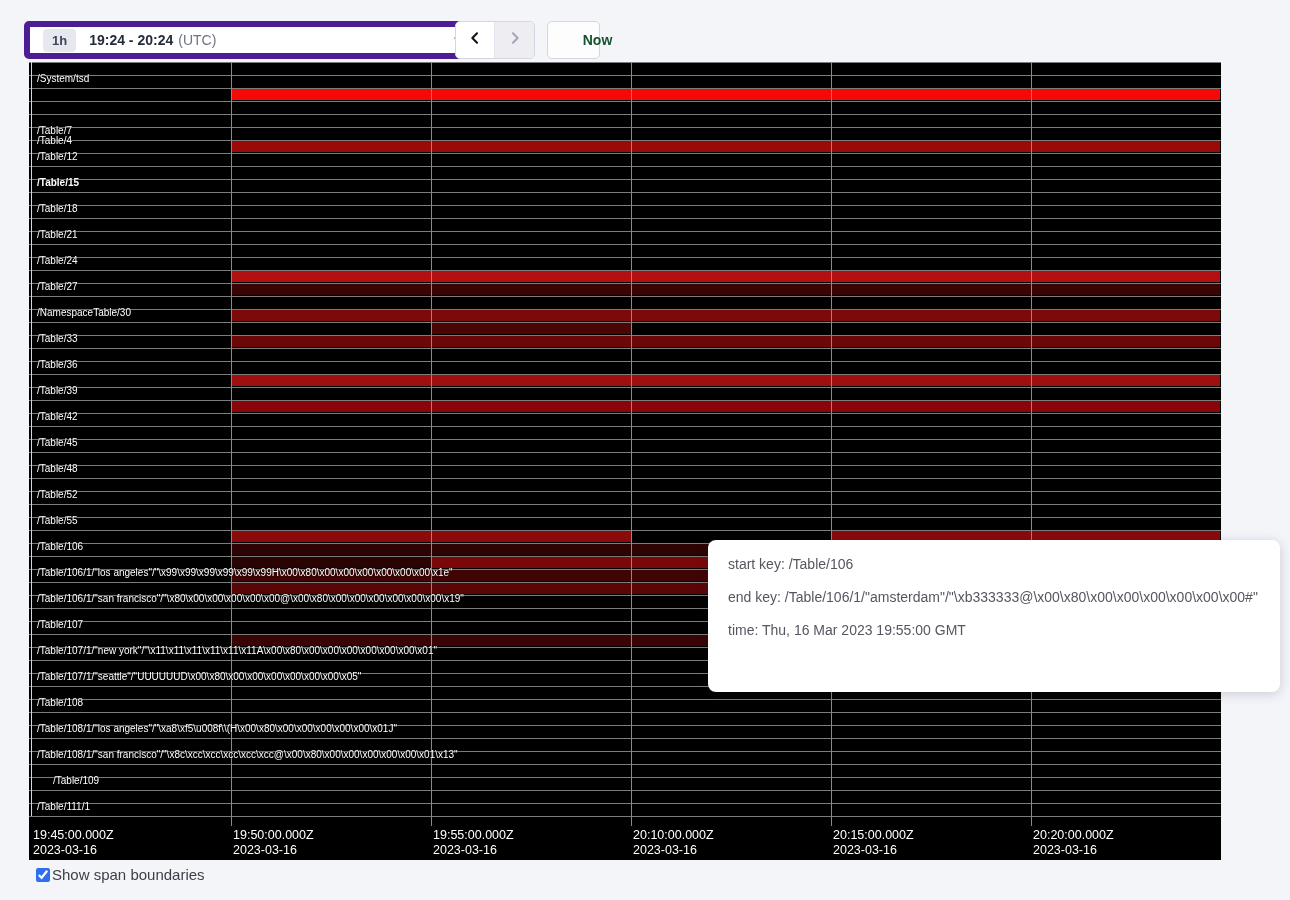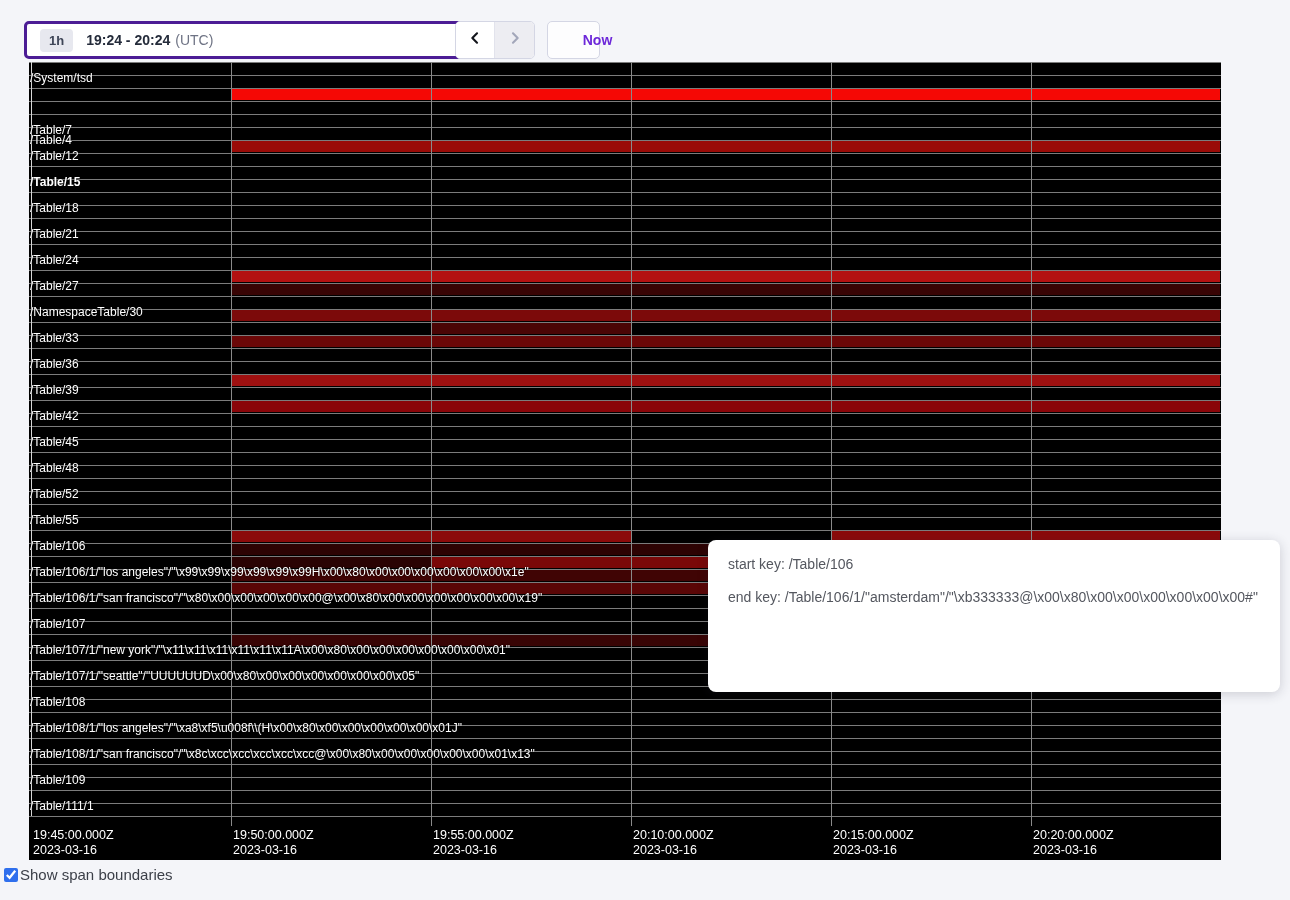--- a/index.html
+++ b/index.html
@@ -1,53 +1,53 @@
 <!DOCTYPE html>
 <html><head>
 <meta charset="utf-8">
 <style>
   * { margin:0; padding:0; box-sizing:border-box; }
   body { background:#f4f5f9; font-family:"Liberation Sans", sans-serif; }
   .page { position:relative; width:1290px; height:900px; background:#f4f5f9; overflow:hidden; }
 
   
   .select-box { position:absolute; left:24px; top:21px; width:462px; height:38px; background:#fff;
-    border:3px solid #4c1d95; border-radius:5px; display:flex; align-items:center; cursor:pointer; }
+    border:6px solid #4c1d95; border-radius:5px; display:flex; align-items:center; cursor:pointer; }
   .range-badge { margin-left:13px; background:#e7e8ef; border-radius:4px; padding:4px 9px;
     font-size:13px; font-weight:700; color:#3f4658; }
   .range-text { margin-left:13px; font-size:14px; font-weight:700; color:#242b3a; }
   .range-tz { margin-left:5px; font-size:14px; color:#6e7384; }
   .select-chev { margin-left:auto; margin-right:13px; display:flex; align-items:center; }
   .nav-group { position:absolute; left:455px; top:21px; width:80px; height:38px; border:1px solid #d4d6e4;
     border-radius:5px; display:flex; overflow:hidden; background:#fff; }
   .nav-btn { width:40px; height:100%; display:flex; align-items:center; justify-content:center; cursor:pointer; }
   .nav-prev { background:#fff; border-right:1px solid #e2e3ec; }
   .nav-next { background:#ededf2; }
   .now-btn { position:absolute; left:547px; top:21px; width:53px; height:38px; background:#fdfdfe;
     border:1px solid #d4d6e4; border-radius:5px; display:flex; align-items:center; justify-content:center;
-    font-size:14px; font-weight:600; color:#6d28d9; cursor:pointer;padding-left:48px; }
+    font-size:14px; font-weight:600; color:#14532d; cursor:pointer;padding-left:48px; }
 
   
   .chart { position:absolute; left:29px; top:62px; width:1192px; height:798px; background:#000; }
   .hrow { position:absolute; left:0; width:100%; height:13px; border-top:1px solid #7c7c7c; }
   .hline-extra { position:absolute; left:0; width:100%; height:1px; background:#7c7c7c; }
   .band { position:absolute; height:11px; }
   .vline { position:absolute; top:0; width:1px; height:764px; background:#8a8a8a; }
   .vline-left { position:absolute; top:0; width:1px; height:754px; background:#d8d8d8; }
-  .rlabel { position:absolute; left:1px; color:#fff; font-size:12px; white-space:nowrap;
+  .rlabel { position:absolute; left:8px; color:#fff; font-size:10px; white-space:nowrap;
     text-shadow:0 0 2px #000; line-height:13px; }
   .axis-label { position:absolute; top:766px; color:#fff; font-size:12.5px; line-height:15px; white-space:nowrap; }
 
   
   .tooltip { position:absolute; left:708px; top:540px; width:572px; height:152px; background:#fff;
     border-radius:8px; padding:14px 20px; box-shadow:0 2px 12px rgba(40,40,60,.20); z-index:10; }
   .tooltip p { font-size:14px; color:#54575f; line-height:21px; margin-bottom:12px; white-space:nowrap; }
 
   
-  .footer { position:absolute; left:4px; top:866px; display:flex; align-items:center; }
+  .footer { position:absolute; left:36px; top:866px; display:flex; align-items:center; }
   .footer input { width:14px; height:14px; accent-color:#2f6fed; margin:0; cursor:pointer; }
   .footer label { font-size:15px; color:#3b3f48; margin-left:2px; }
 </style>
 </head>
 <body>
 
 <div class="page">
 
   <div class="select-box">
     <span class="range-badge">1h</span>
@@ -235,21 +235,21 @@
       <div class="rlabel" style="top: 452px;">/Table/55</div>
       <div class="rlabel" style="top: 478px;">/Table/106</div>
       <div class="rlabel" style="top: 504px;">/Table/106/1/"los angeles"/"\x99\x99\x99\x99\x99\x99H\x00\x80\x00\x00\x00\x00\x00\x00\x1e"</div>
       <div class="rlabel" style="top: 530px;">/Table/106/1/"san francisco"/"\x80\x00\x00\x00\x00\x00@\x00\x80\x00\x00\x00\x00\x00\x00\x19"</div>
       <div class="rlabel" style="top: 556px;">/Table/107</div>
       <div class="rlabel" style="top: 582px;">/Table/107/1/"new york"/"\x11\x11\x11\x11\x11\x11A\x00\x80\x00\x00\x00\x00\x00\x00\x01"</div>
       <div class="rlabel" style="top: 608px;">/Table/107/1/"seattle"/"UUUUUUD\x00\x80\x00\x00\x00\x00\x00\x00\x05"</div>
       <div class="rlabel" style="top: 634px;">/Table/108</div>
       <div class="rlabel" style="top: 660px;">/Table/108/1/"los angeles"/"\xa8\xf5\u008f\\(H\x00\x80\x00\x00\x00\x00\x00\x01J"</div>
       <div class="rlabel" style="top: 686px;">/Table/108/1/"san francisco"/"\x8c\xcc\xcc\xcc\xcc\xcc@\x00\x80\x00\x00\x00\x00\x00\x01\x13"</div>
-      <div class="rlabel" style="top: 712px;">/Table/109</div>
+      <div class="rlabel" style="top: 712px; margin-left: 16px;">/Table/109</div>
       <div class="rlabel" style="top: 738px;">/Table/111/1</div>
       <div class="axis-label" style="left: 4px;">
         <div>19:45:00.000Z</div>
         <div>2023-03-16</div>
       </div>
       <div class="axis-label" style="left: 204px;">
         <div>19:50:00.000Z</div>
         <div>2023-03-16</div>
       </div>
       <div class="axis-label" style="left: 404px;">
@@ -266,20 +266,21 @@
       </div>
       <div class="axis-label" style="left: 1004px;">
         <div>20:20:00.000Z</div>
         <div>2023-03-16</div>
       </div>
     </div>
 
   <div class="tooltip">
     <p>start key: /Table/106</p>
     <p>end key: /Table/106/1/"amsterdam"/"\xb333333@\x00\x80\x00\x00\x00\x00\x00\x00#"</p>
+    <p>time: Thu, 16 Mar 2023 19:55:00 GMT</p>
   </div>
 
   <div class="footer">
     <input type="checkbox" id="spanBoundaries" checked="" style="">
     <label for="spanBoundaries">Show span boundaries</label>
   </div>
 
 </div>
 
 </body></html>

